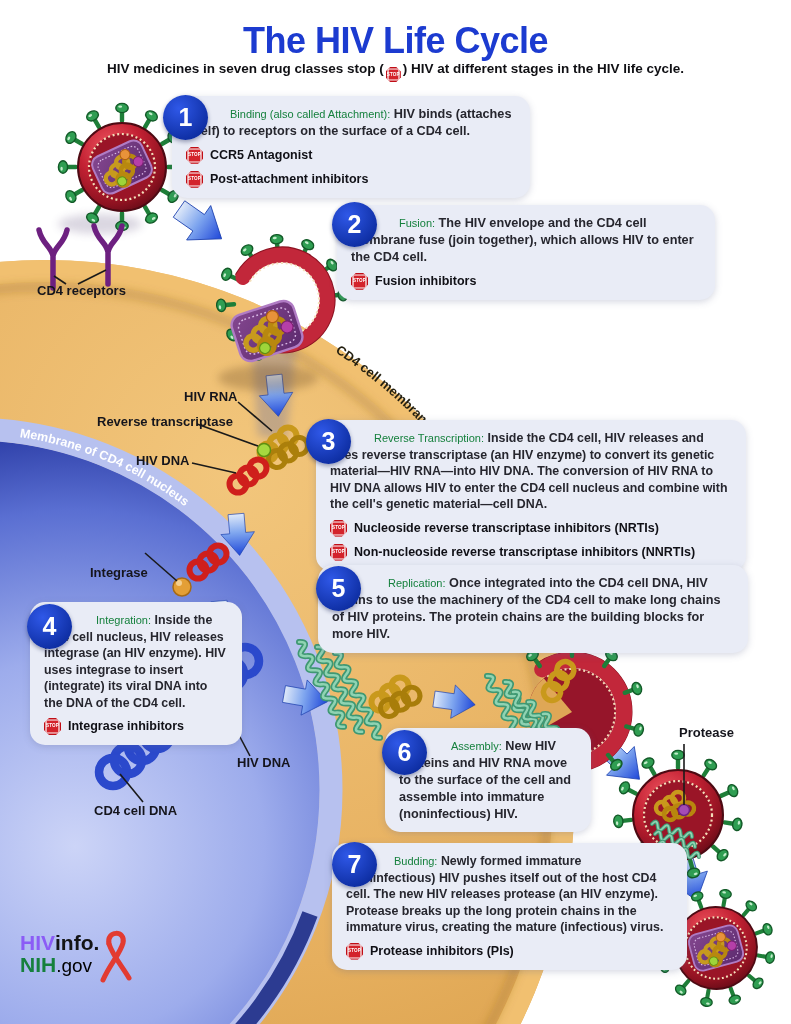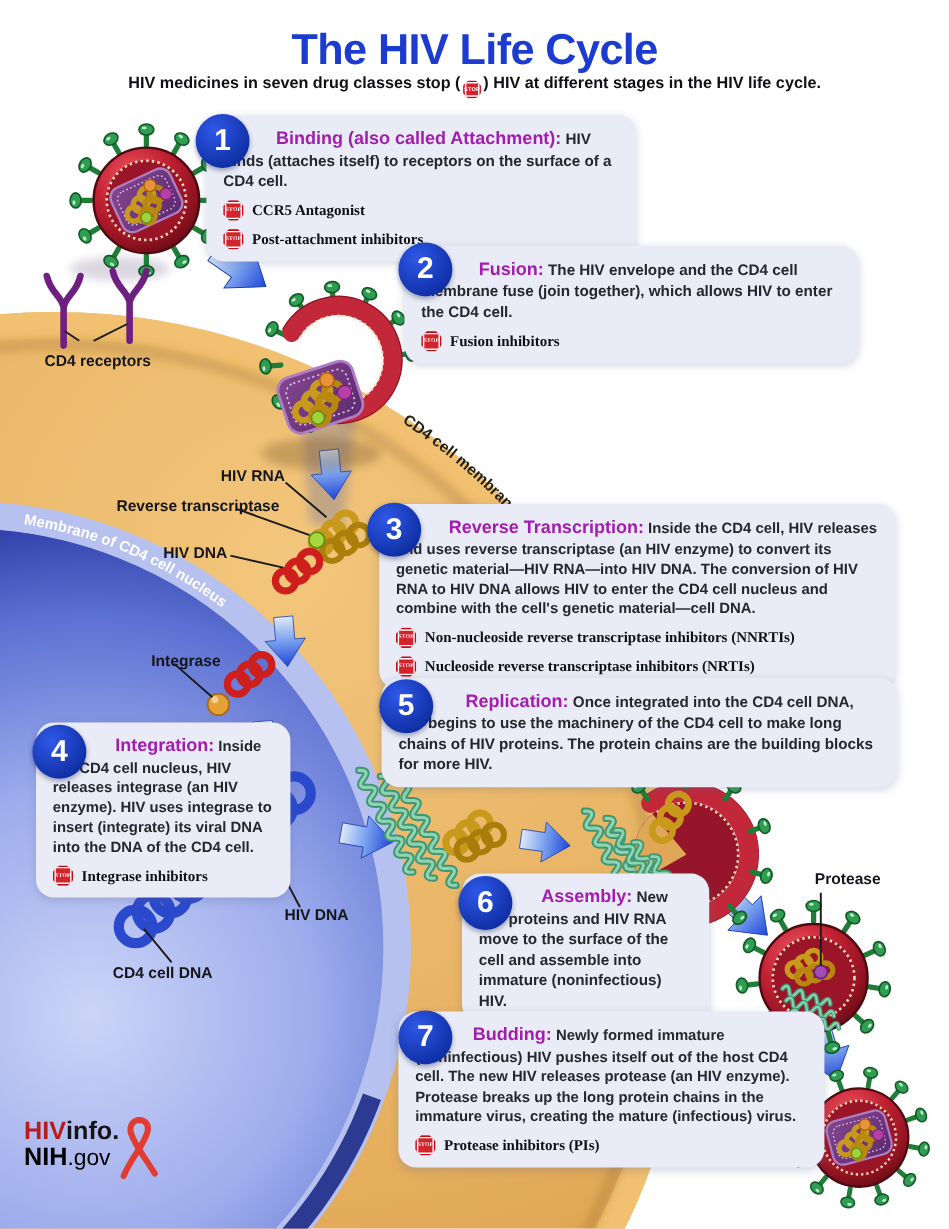--- a/index.html
+++ b/index.html
@@ -13,32 +13,32 @@
   .stop{display:inline-flex;align-items:center;justify-content:center;width:17px;height:17px;
         background:#d3232b;color:#fff;font-size:4.6px;font-weight:700;letter-spacing:.2px;
         clip-path:polygon(30% 0,70% 0,100% 30%,100% 70%,70% 100%,30% 100%,0 70%,0 30%);
         box-shadow:inset 0 0 0 1.4px #c00d16, inset 0 0 0 2.6px #ffffff;flex:0 0 17px;}
   .stop-inline{width:15px;height:15px;flex:0 0 15px;vertical-align:-3px;margin:0 2px;}
   .box{position:absolute;background:#e9ecf6;border-radius:15px;padding:10px 14px;
        font-size:12.7px;line-height:1.33;color:#26262e;z-index:4;
        box-shadow:0 2px 7px rgba(90,100,140,.25);}
   .box.sm{font-size:12.4px;}
   .bt{margin:0;font-weight:600;}
-  .bh{color:#a21caf;font-weight:700;font-size:15px;}
+  .bh{color:#15803d;font-weight:400;font-size:11px;}
   .drug{display:flex;align-items:center;gap:7px;margin-top:7px;font-weight:800;
-        font-size:12.5px;color:#101016;font-family:Liberation Serif, serif;}
+        font-size:12.5px;color:#101016;}
   .badge{position:absolute;width:45px;height:45px;border-radius:50%;z-index:6;
          background:radial-gradient(circle at 35% 30%,#2f58e8,#0d2da1 78%);
          color:#fff;font-size:25px;font-weight:800;display:flex;align-items:center;
          justify-content:center;box-shadow:0 2px 4px rgba(20,30,80,.4);}
   .lab{position:absolute;font-weight:700;font-size:13px;color:#15151c;white-space:nowrap;z-index:3;}
   .logo{position:absolute;left:20px;top:932px;z-index:3;line-height:1.05;}
-  .l1{font-weight:800;font-size:21px;color:#b91c1c;}
+  .l1{font-weight:800;font-size:21px;color:#8b5cf6;}
   .l2{font-weight:700;font-size:21px;color:#141414;}
-  .l3{font-weight:800;font-size:21px;color:#000000;}
+  .l3{font-weight:800;font-size:21px;color:#15803d;}
   .l4{font-weight:500;font-size:19px;color:#000000;}
   .ribbon{position:absolute;left:98px;top:924px;z-index:3;}
 </style>
 </head>
 <body>
 
 <div class="page">
 
 <svg class="scene" viewBox="0 0 791 1024" xmlns="http://www.w3.org/2000/svg" xmlns:xlink="http://www.w3.org/1999/xlink">
   <defs>
@@ -325,25 +325,25 @@
         <span class="stop">STOP</span>
         <span>Fusion inhibitors</span>
       </div>
 </section>
 <div class="badge" style="left:332px;top:202px;">2</div>
 
 <section class="box sm" style="left:316px;top:420px;width:402px;">
   <p class="bt" style="text-indent:44px;"><span class="bh">Reverse Transcription:</span> <span>Inside the CD4 cell, HIV releases and uses reverse transcriptase (an HIV enzyme) to convert its genetic material—HIV RNA—into HIV DNA. The conversion of HIV RNA to HIV DNA allows HIV to enter the CD4 cell nucleus and combine with the cell's genetic material—cell DNA.</span></p>
   <div class="drug">
         <span class="stop">STOP</span>
+        <span>Nucleoside reverse transcriptase inhibitors (NRTIs)</span>
+      </div>
+  <div class="drug">
+        <span class="stop">STOP</span>
         <span>Non-nucleoside reverse transcriptase inhibitors (NNRTIs)</span>
-      </div>
-  <div class="drug">
-        <span class="stop">STOP</span>
-        <span>Nucleoside reverse transcriptase inhibitors (NRTIs)</span>
       </div>
 </section>
 <div class="badge" style="left:306px;top:419px;">3</div>
 
 <section class="box sm" style="left:30px;top:602px;width:184px;">
   <p class="bt" style="text-indent:52px;"><span class="bh">Integration:</span> <span>Inside the CD4 cell nucleus, HIV releases integrase (an HIV enzyme). HIV uses integrase to insert (integrate) its viral DNA into the DNA of the CD4 cell.</span></p>
   <div class="drug">
         <span class="stop">STOP</span>
         <span>Integrase inhibitors</span>
       </div>
@@ -362,25 +362,25 @@
 
 <section class="box sm" style="left:332px;top:843px;width:327px;">
   <p class="bt" style="text-indent:48px;"><span class="bh">Budding:</span> <span>Newly formed immature (noninfectious) HIV pushes itself out of the host CD4 cell. The new HIV releases protease (an HIV enzyme). Protease breaks up the long protein chains in the immature virus, creating the mature (infectious) virus.</span></p>
   <div class="drug">
         <span class="stop">STOP</span>
         <span>Protease inhibitors (PIs)</span>
       </div>
 </section>
 <div class="badge" style="left:332px;top:842px;">7</div>
 
-<div class="lab" style="left:37px;top:293px;text-align:center;">CD4 receptors</div>
+<div class="lab" style="left:37px;top:283px;text-align:center;">CD4 receptors</div>
 <div class="lab" style="left:184px;top:389px;">HIV RNA</div>
 <div class="lab" style="left:73px;top:414px;padding-left:24px;">Reverse transcriptase</div>
 <div class="lab" style="left:136px;top:453px;">HIV DNA</div>
-<div class="lab" style="left:90px;top:543px;margin-left:36px;">Integrase</div>
+<div class="lab" style="left:90px;top:565px;">Integrase</div>
 <div class="lab" style="left:237px;top:755px;">HIV DNA</div>
 <div class="lab" style="left:94px;top:803px;">CD4 cell DNA</div>
 <div class="lab" style="left:679px;top:725px;">Protease</div>
 
 <div class="logo">
   <div><span class="l1">HIV</span><span class="l2">info.</span></div>
   <div><span class="l3">NIH</span><span class="l4">.gov</span></div>
 </div>
 <svg class="ribbon" width="40" height="70" viewBox="0 0 40 70">
   <path d="M11,20 C8,6 28,6 25,19 C22,30 12,40 5,56" stroke="#e23b31" stroke-width="5" fill="none" stroke-linecap="round"></path>

